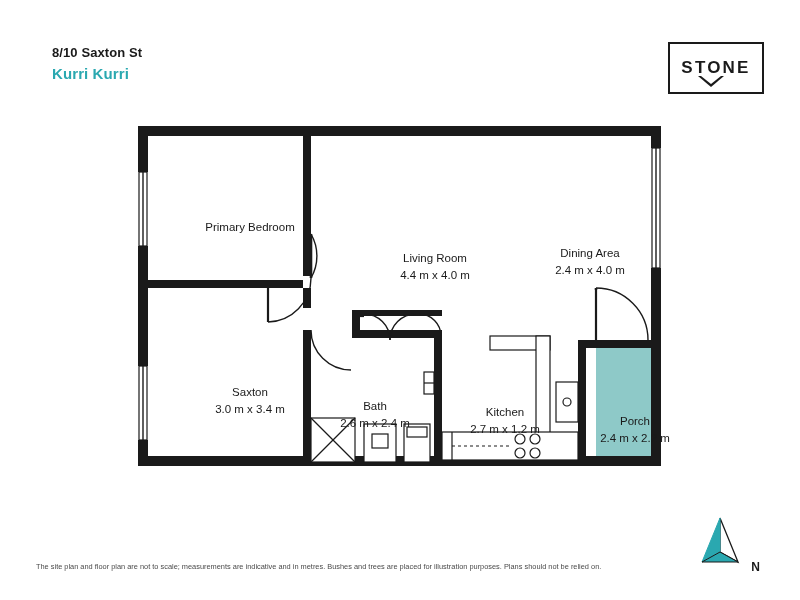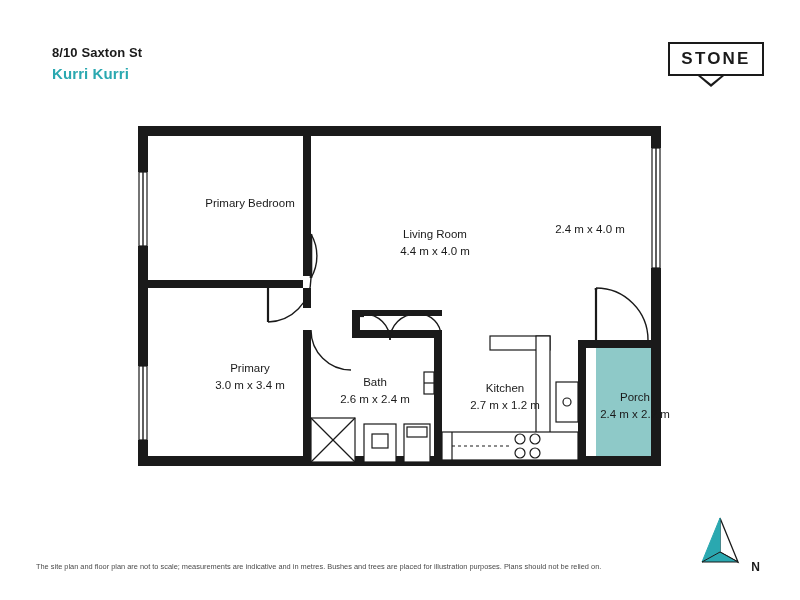--- a/index.html
+++ b/index.html
@@ -24,21 +24,21 @@
   #header-address .addr-line2 {
     font-size: 15px; font-weight: bold; color: #2aa8b0; letter-spacing: .1px;
   }
 
   
   #brand-logo {
     position: absolute; right: 36px; top: 42px;
     width: 96px; height: 48px;
   }
   #brand-logo .logo-box {
-    position: absolute; left: 0; top: 0; width: 96px; height: 34px;
+    position: absolute; left: 0; top: 0; width: 96px; height: 52px;
     border: 2px solid #1a1a1a;
     display: flex; align-items: center; justify-content: center;
   }
   #brand-logo .logo-text {
     font-size: 17px; font-weight: bold; letter-spacing: 2.2px; color: #1a1a1a;
   }
   #brand-logo .logo-tail {
     position: absolute; left: 30px; top: 34px; width: 0; height: 0;
     border-left: 13px solid transparent;
     border-right: 13px solid transparent;
@@ -57,20 +57,21 @@
   }
 
   
   .room-label {
     position: absolute;
     text-align: center;
     line-height: 1.45;
     font-size: 11.5px;
     color: #1a1a1a;
     white-space: nowrap;
+    margin-top: 24px;
   }
   .room-label .room-name { font-weight: normal; }
   .room-label .room-dims { font-weight: normal; }
 
   #label-primary-bedroom { left: 140px; top: 195px; width: 220px; }
   #label-bedroom        { left: 140px; top: 360px; width: 220px; }
   #label-living-room    { left: 345px; top: 226px; width: 180px; }
   #label-dining-area    { left: 505px; top: 221px; width: 170px; }
   #label-bath           { left: 310px; top: 374px; width: 130px; }
   #label-kitchen        { left: 440px; top: 380px; width: 130px; }
@@ -207,30 +208,31 @@
     <circle cx="535" cy="453" r="5"></circle>
   </g>
 
 </svg>
 
 <div class="room-label" id="label-primary-bedroom">
   <div class="room-name">Primary Bedroom</div>
 </div>
 
 <div class="room-label" id="label-bedroom">
-  <div class="room-name">Primary</div>
+  <div class="room-name">Saxton</div>
   <div class="room-dims">3.0 m x 3.4 m</div>
 </div>
 
 <div class="room-label" id="label-living-room">
   <div class="room-name">Living Room</div>
   <div class="room-dims">4.4 m x 4.0 m</div>
 </div>
 
 <div class="room-label" id="label-dining-area">
+  <div class="room-name">Dining Area</div>
   <div class="room-dims">2.4 m x 4.0 m</div>
 </div>
 
 <div class="room-label" id="label-bath">
   <div class="room-name">Bath</div>
   <div class="room-dims">2.6 m x 2.4 m</div>
 </div>
 
 <div class="room-label" id="label-kitchen">
   <div class="room-name">Kitchen</div>

